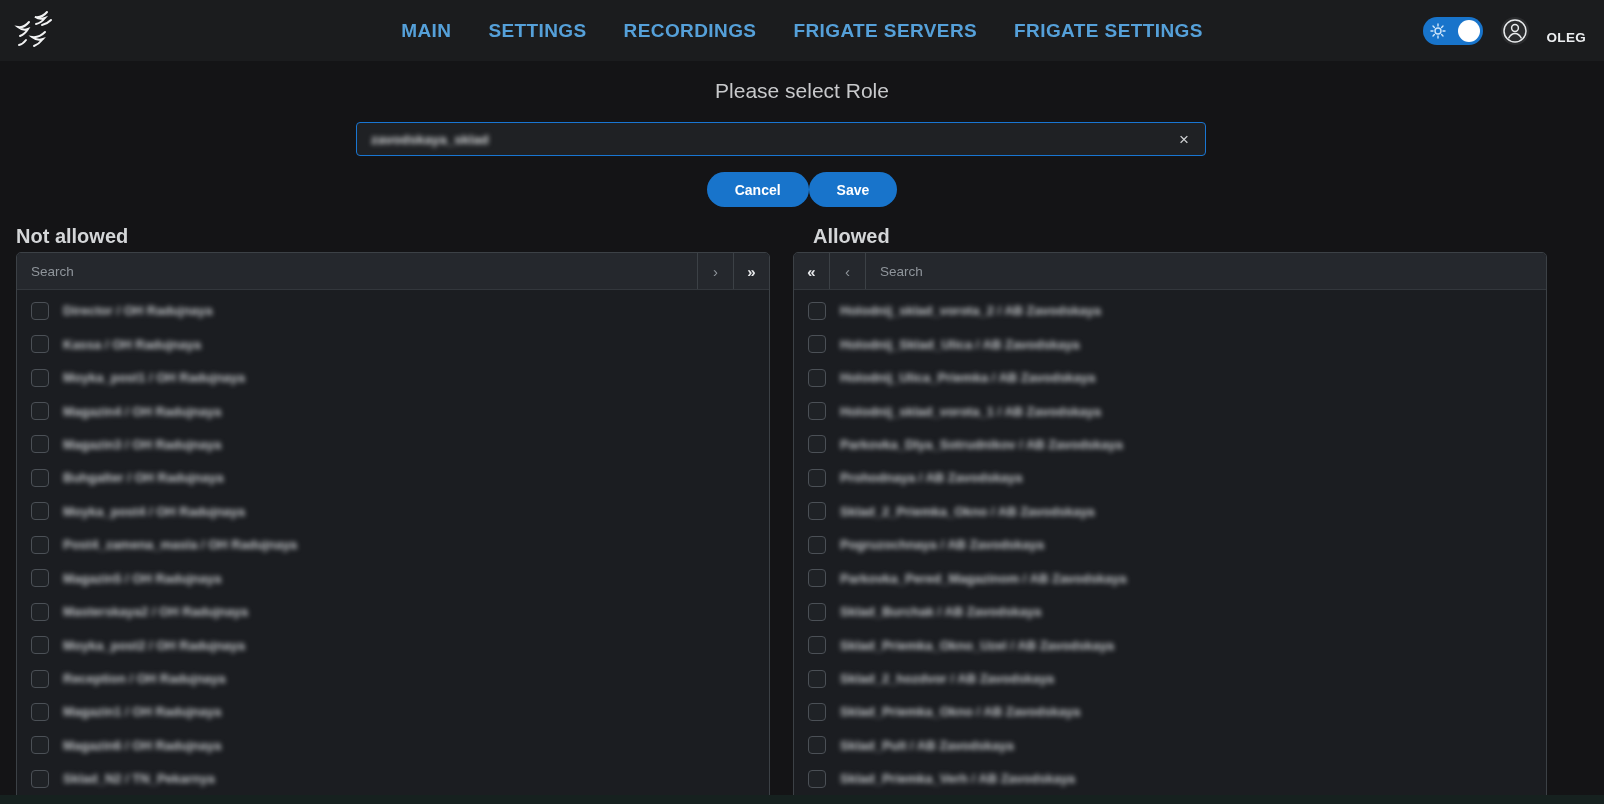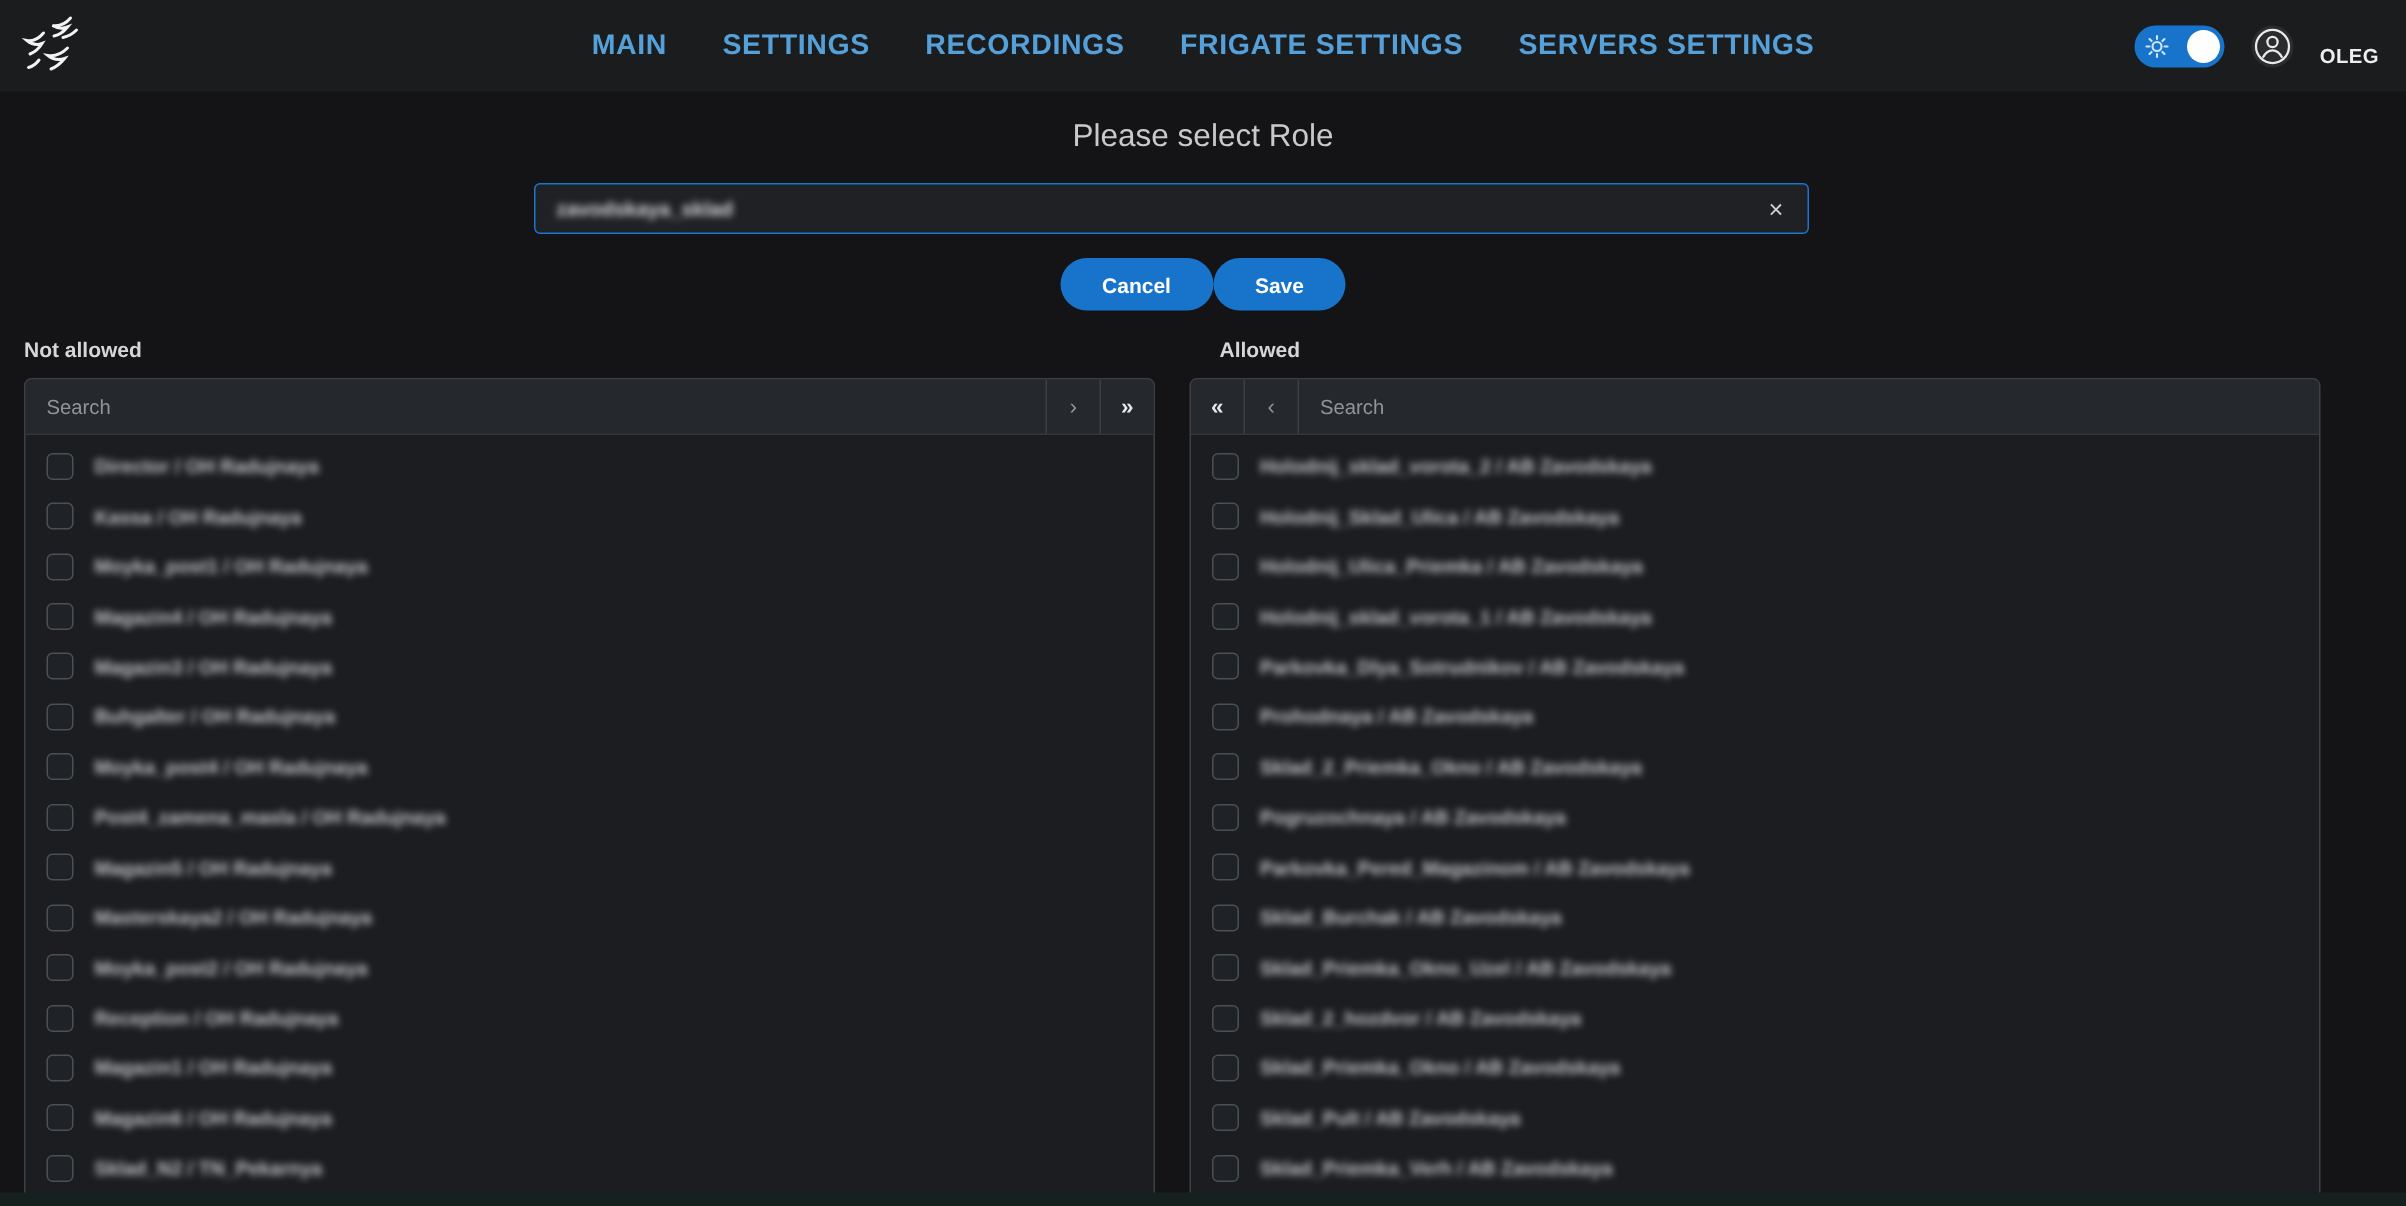--- a/index.html
+++ b/index.html
@@ -36,21 +36,21 @@
                        cursor:pointer; padding:2px 4px; }
   .blurred { filter:blur(2.6px); }
 
   .btn-row { position:absolute; top:172px; left:0; width:100%; display:flex; justify-content:center;
              }
   .btn { height:35px; padding:0 28px; border:none; border-radius:18px; background:#1874cb;
          color:#ffffff; font-family:"Liberation Sans",sans-serif; font-size:14px; font-weight:700;
          cursor:pointer; }
 
   
-  .panel-title { position:absolute; top:225px; color:#d4d6d8; font-size:14px; font-weight:700; }
+  .panel-title { position:absolute; top:225px; color:#d4d6d8; font-size:20px; font-weight:700; }
   .panel-title.left  { left:16px; }
   .panel-title.right { left:813px; }
 
   .panel { position:absolute; top:252px; width:754px; height:640px; background:#1b1d21;
            border:1px solid #3c4146; border-radius:5px; overflow:hidden; }
   .panel.left  { left:16px; }
   .panel.right { left:793px; }
 
   .searchbar { height:37px; background:#25282d; border-bottom:1px solid #33373c; display:flex;
                align-items:stretch; }
@@ -84,22 +84,22 @@
       <path d="M37 12 Q33 16 28 17"></path>
       <path d="M15 14 Q10 20 4 19 Q9 23 14 21 Q11 26 6 28"></path>
       <path d="M31 24 Q25 30 18 29 Q23 33 29 31 Q25 36 20 38"></path>
       <path d="M12 32 Q9 36 5 37"></path>
     </svg>
 
     <div class="nav">
       <a>MAIN</a>
       <a>SETTINGS</a>
       <a>RECORDINGS</a>
+      <a>FRIGATE SERVERS</a>
       <a>FRIGATE SETTINGS</a>
-      <a>SERVERS SETTINGS</a>
     </div>
 
     <div class="header-right">
       <div class="toggle">
         <svg class="sun" width="16" height="16" viewBox="0 0 16 16" stroke="#cfe6fb" stroke-width="1.4" fill="none" stroke-linecap="round">
           <circle cx="8" cy="8" r="3"></circle>
           <path d="M8 1v2M8 13v2M1 8h2M13 8h2M3 3l1.4 1.4M11.6 11.6L13 13M13 3l-1.4 1.4M4.4 11.6L3 13"></path>
         </svg>
         <span class="knob"></span>
       </div>

